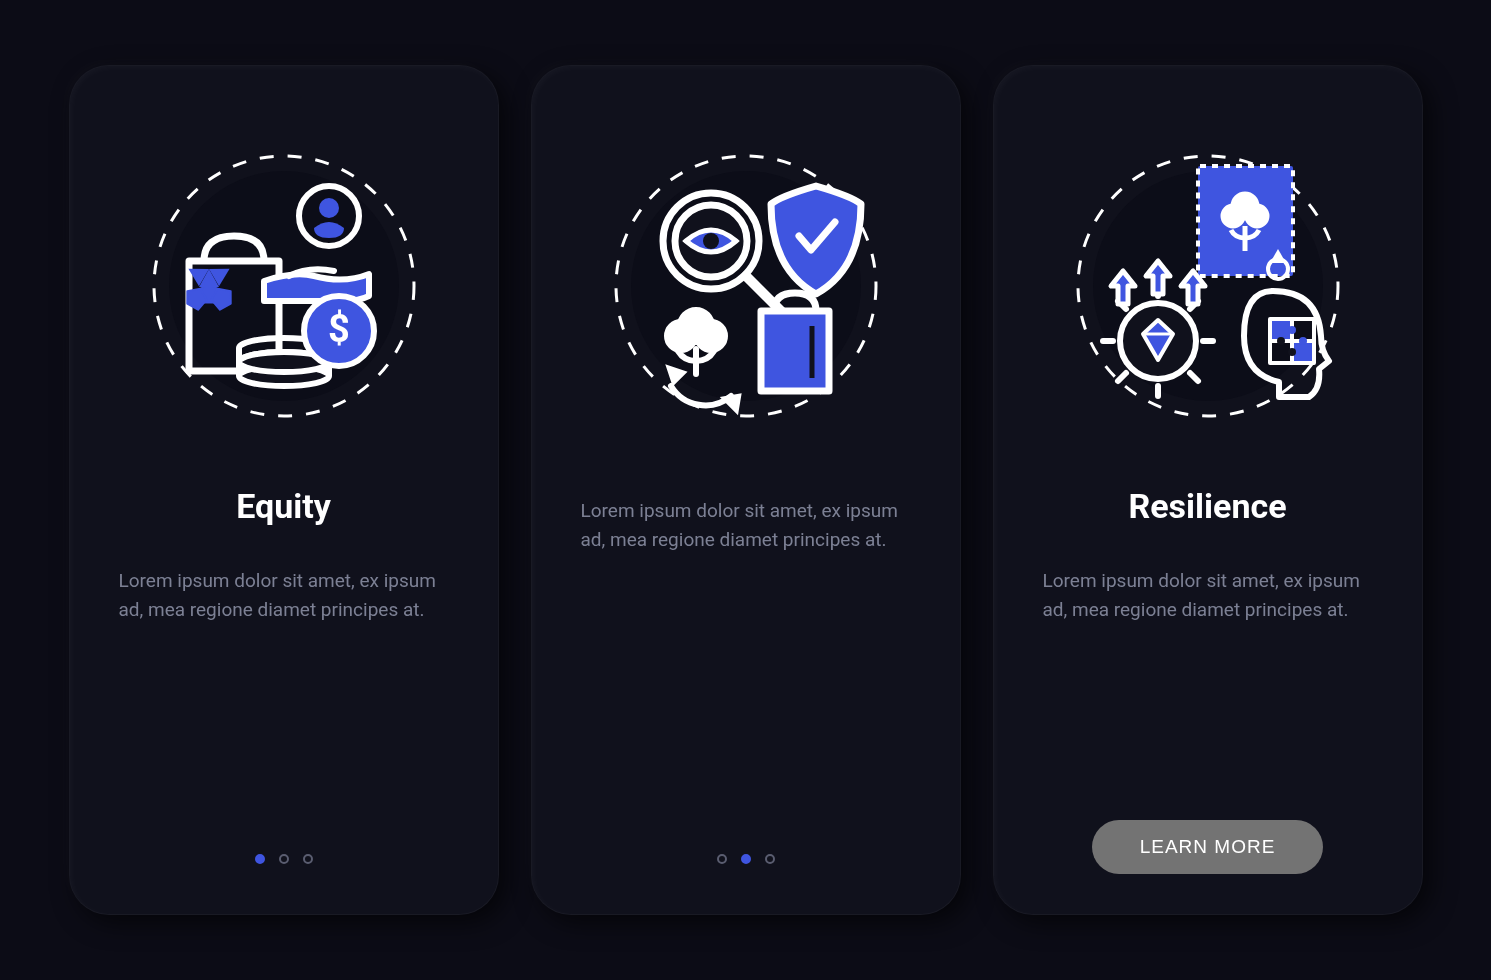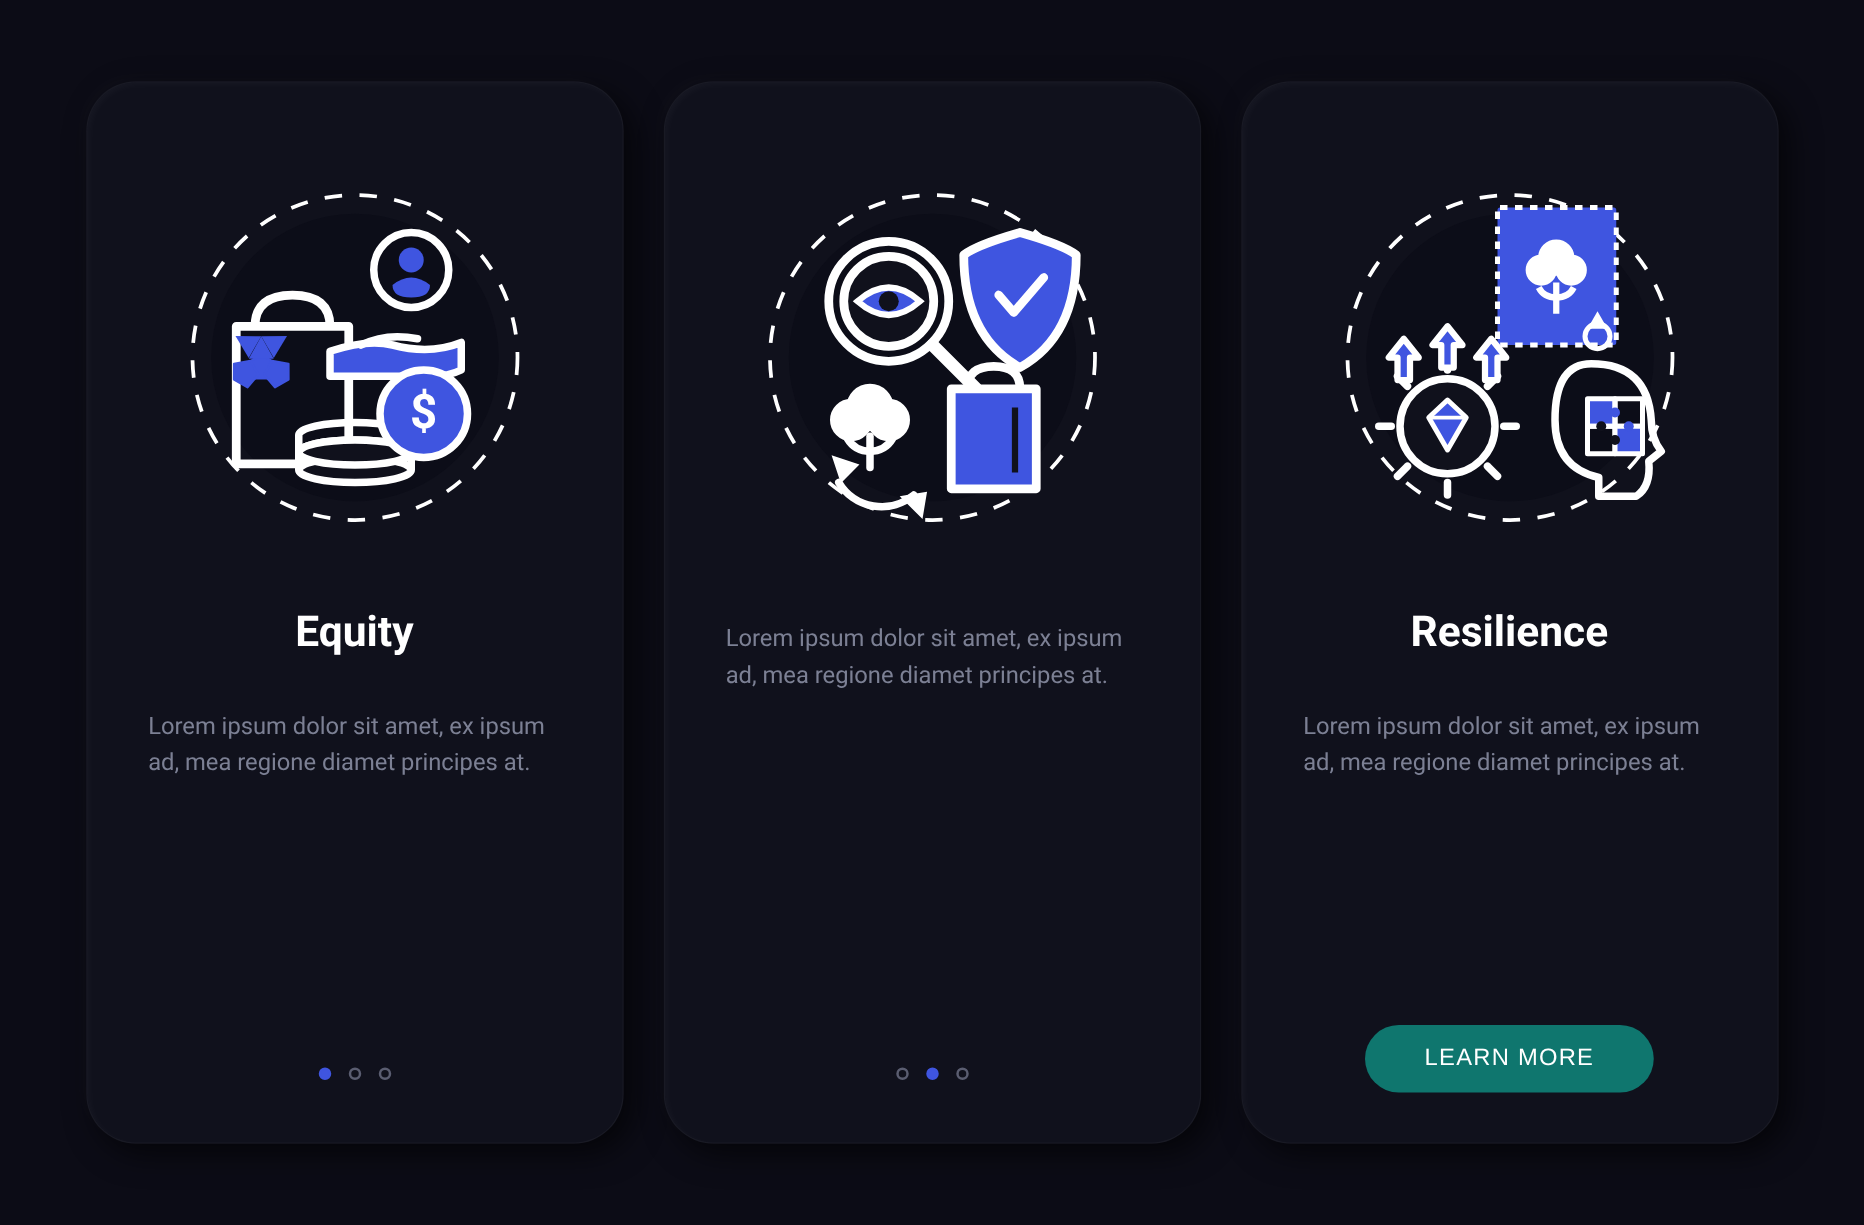--- a/index.html
+++ b/index.html
@@ -65,21 +65,21 @@
     border: 2px solid #5a5d70;
     background: transparent;
   }
   .dot.active {
     background: #3f55e0;
     border-color: #3f55e0;
   }
   .cta {
     position: absolute;
     bottom: 40px;
-    background: #0f766e;
+    background: #737373;
     color: #fff;
     border: none;
     border-radius: 999px;
     padding: 16px 48px;
     font-size: 19px;
     font-weight: 500;
     letter-spacing: 1px;
     cursor: pointer;
   }
 </style>

